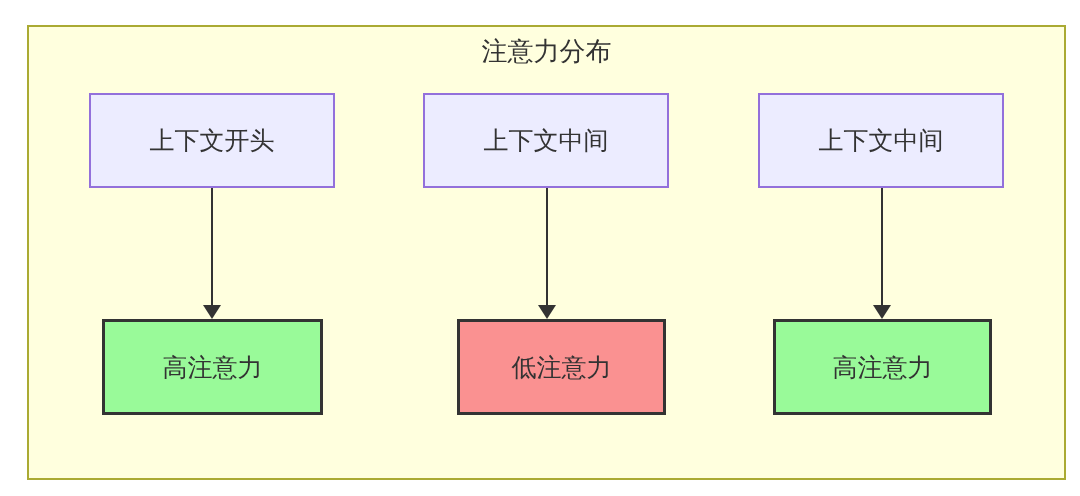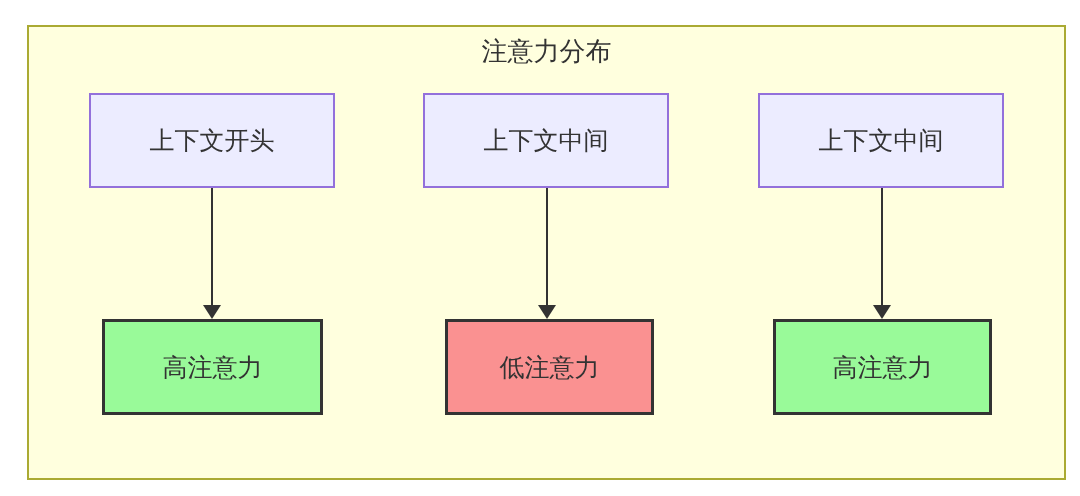--- a/index.html
+++ b/index.html
@@ -54,21 +54,21 @@
   }
   #top-node-0 { left: 89px; }
   #top-node-1 { left: 423px; }
   #top-node-2 { left: 758px; }
   .node-bottom {
     border: 3px solid var(--bottom-node-border, #333333);
     top: 319px;
     height: 96px;
   }
   .node-bottom[data-type="high"] { background: var(--high-fill, #99fa99); }
-  .node-bottom[data-type="low"]  { background: var(--low-fill, #fa9191); }
+  .node-bottom[data-type="low"]  { background: var(--low-fill, #fa9191); margin-left: 12px; }
   #bottom-node-0 { left: 102px; width: 221px; }
   #bottom-node-1 { left: 445px; width: 209px; }
   #bottom-node-2 { left: 773px; width: 219px; }
   .arrow {
     position: absolute;
     top: 188px;
     width: 18px;
     height: 131px;
   }
   #arrow-0 { left: 203px; }

